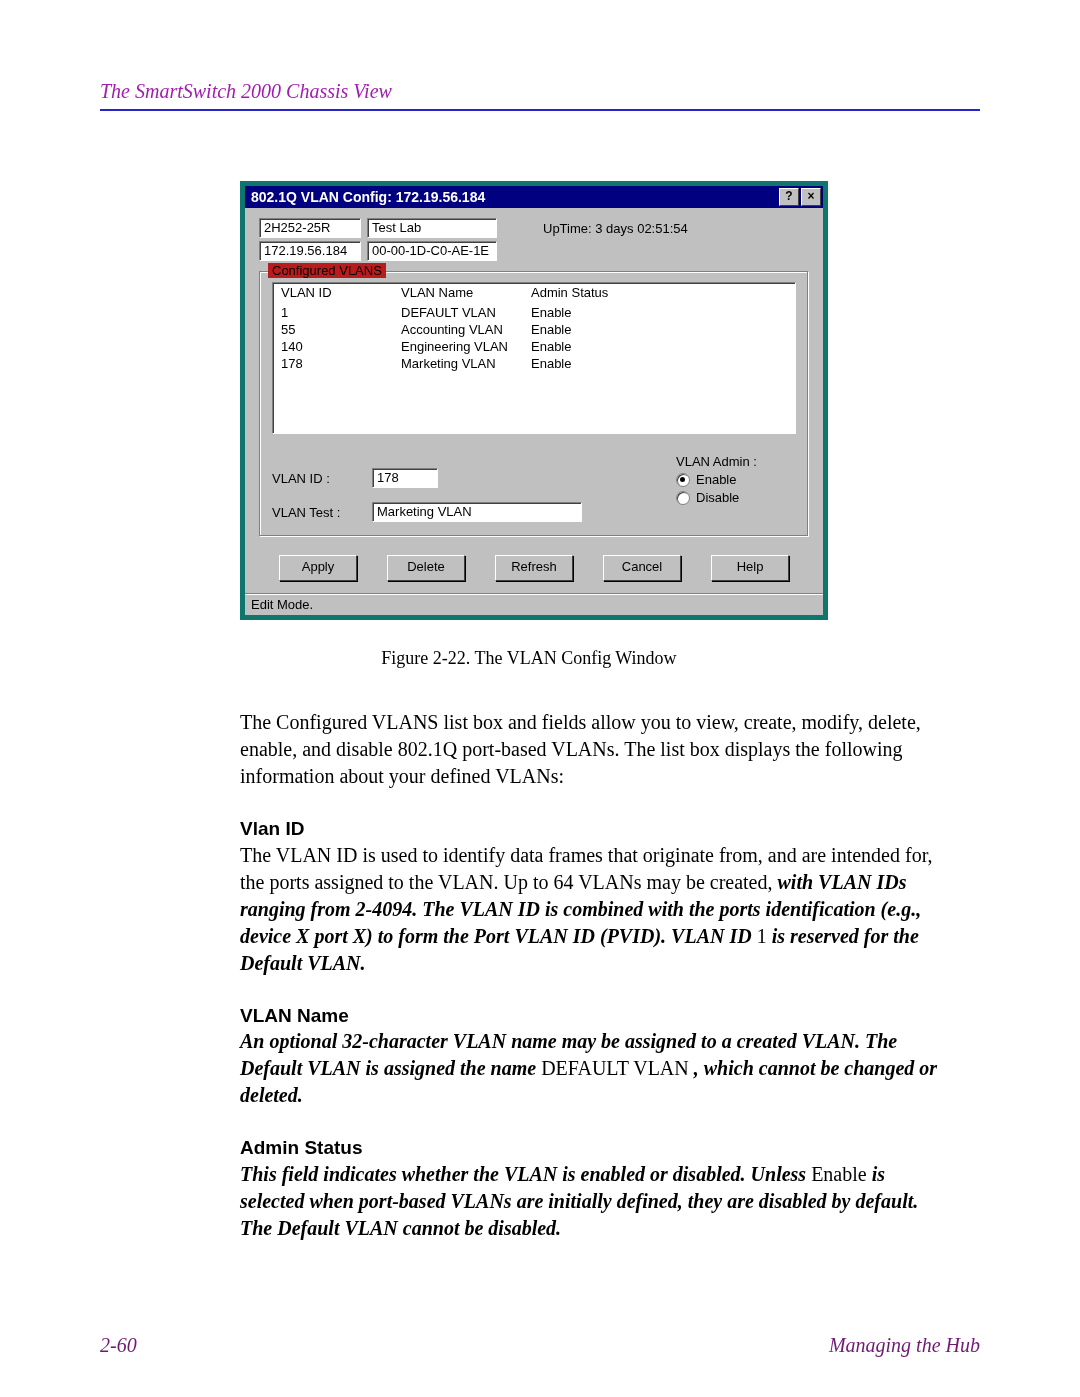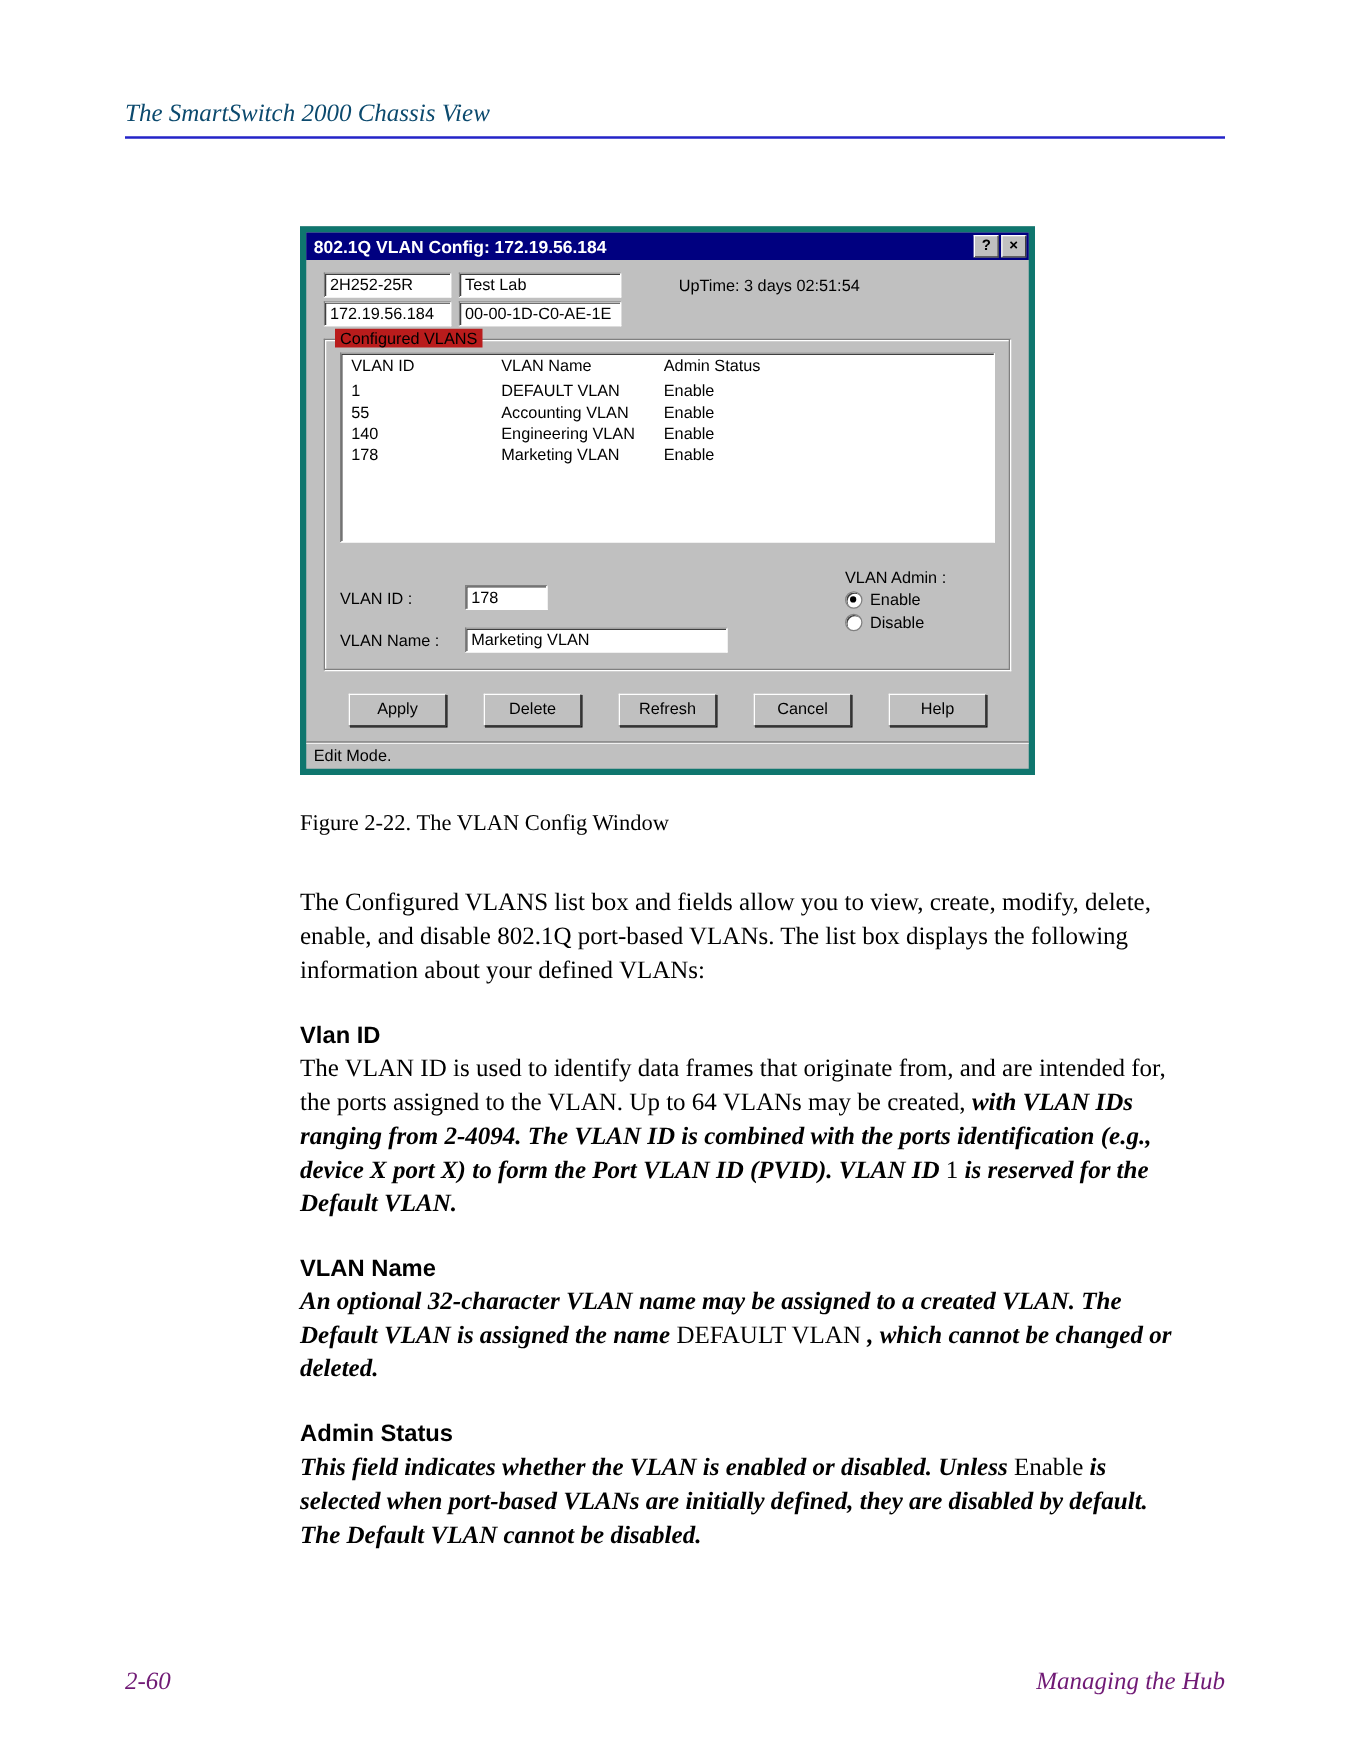--- a/index.html
+++ b/index.html
@@ -12,21 +12,21 @@
     height: 1397px;
     position: relative;
   }
   .page {
     position: absolute;
     left: 100px;
     top: 80px;
     width: 880px;
   }
   .header-title {
-    color: #0c4a6e;
+    color: #a21caf;
     font-style: italic;
     font-size: 20px;
     margin-bottom: 6px;
   }
   .header-rule {
     border: none;
     border-top: 2px solid #2424c8;
     margin: 0 0 30px 0;
   }
   .figure-wrap {
@@ -128,21 +128,21 @@
   .radio-dot.checked::after{
     content:""; position:absolute; left:3px; top:3px;
     width:5px; height:5px; background:#000; border-radius:50%;
   }
   .statusbar {
     border-top:1px solid #808080;
     box-shadow: inset 0 1px 0 #fff;
     padding:3px 6px; font-size:13px;
   }
   .caption {
-    text-align:left;
+    text-align:center;
     font-family:"Times New Roman", serif;
     font-size:18px;
     margin:28px 0 40px 0;
     width:578px;
   }
   .body-text {
     margin-left:140px;
     width:700px;
     font-size:20px;
     line-height:1.35;
@@ -221,21 +221,21 @@
             </div>
           </div>
 
           <div style="display:flex; align-items:flex-start; margin-top:20px;">
             <div style="flex:1;">
               <div class="form-row">
                 <div class="form-label">VLAN ID :</div>
                 <div class="sunken" style="width:56px">178</div>
               </div>
               <div class="form-row">
-                <div class="form-label">VLAN Name :</div>
+                <div class="form-label">VLAN Test :</div>
                 <div class="sunken" style="width:200px">Marketing VLAN</div>
               </div>
             </div>
             <div style="width:120px;">
               <div style="font-size:13px;">VLAN Admin :</div>
               <div class="radio">
                 <span class="radio-dot checked"></span>
                 <span>Enable</span>
               </div>
               <div class="radio">

